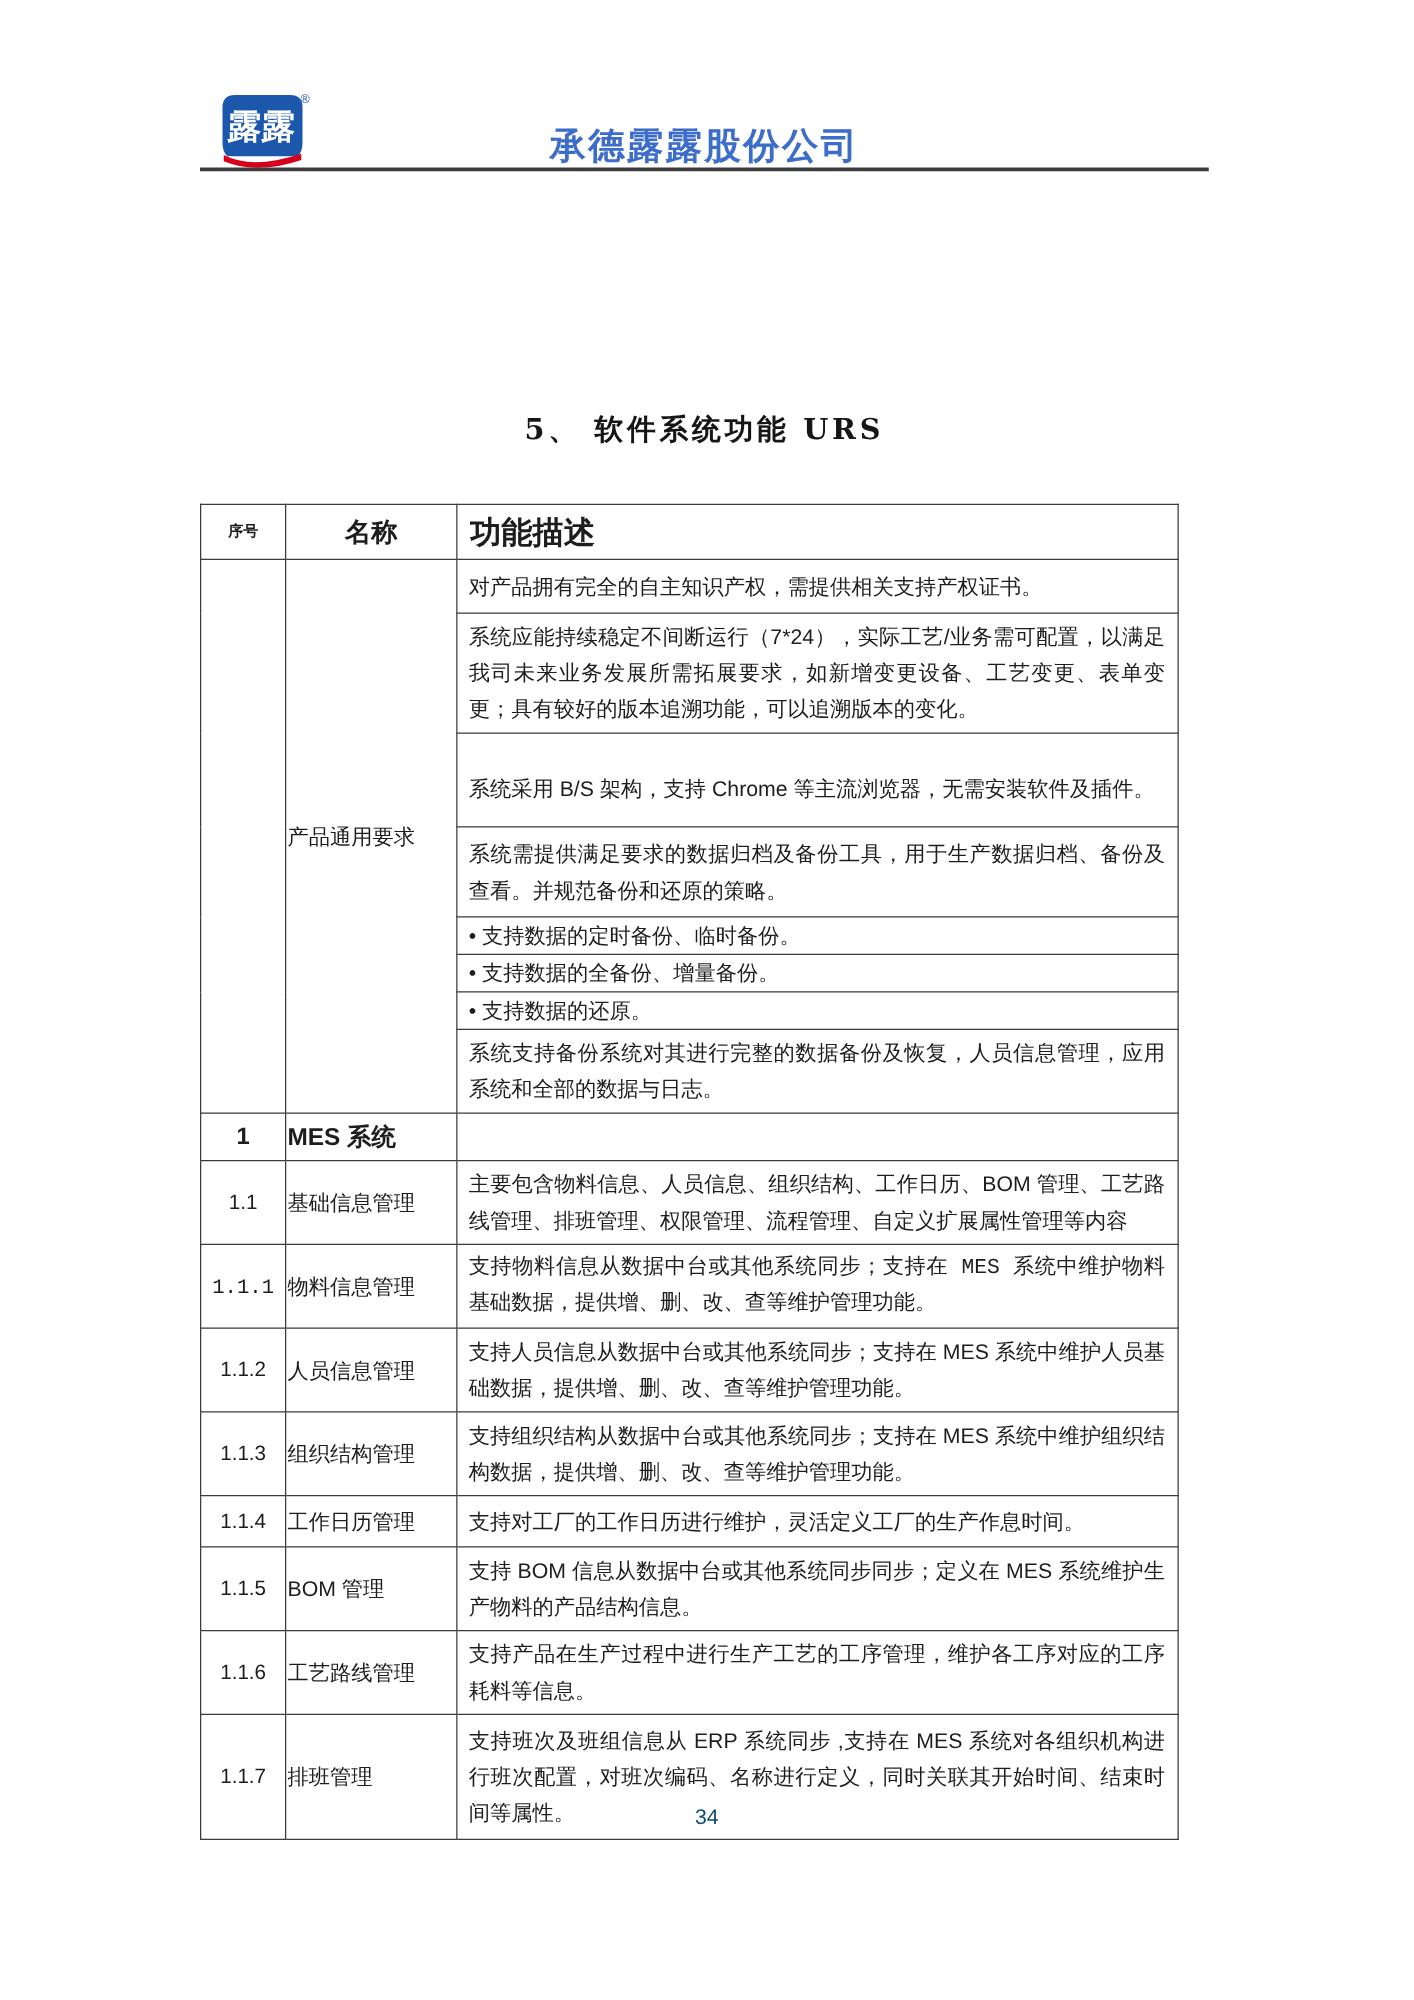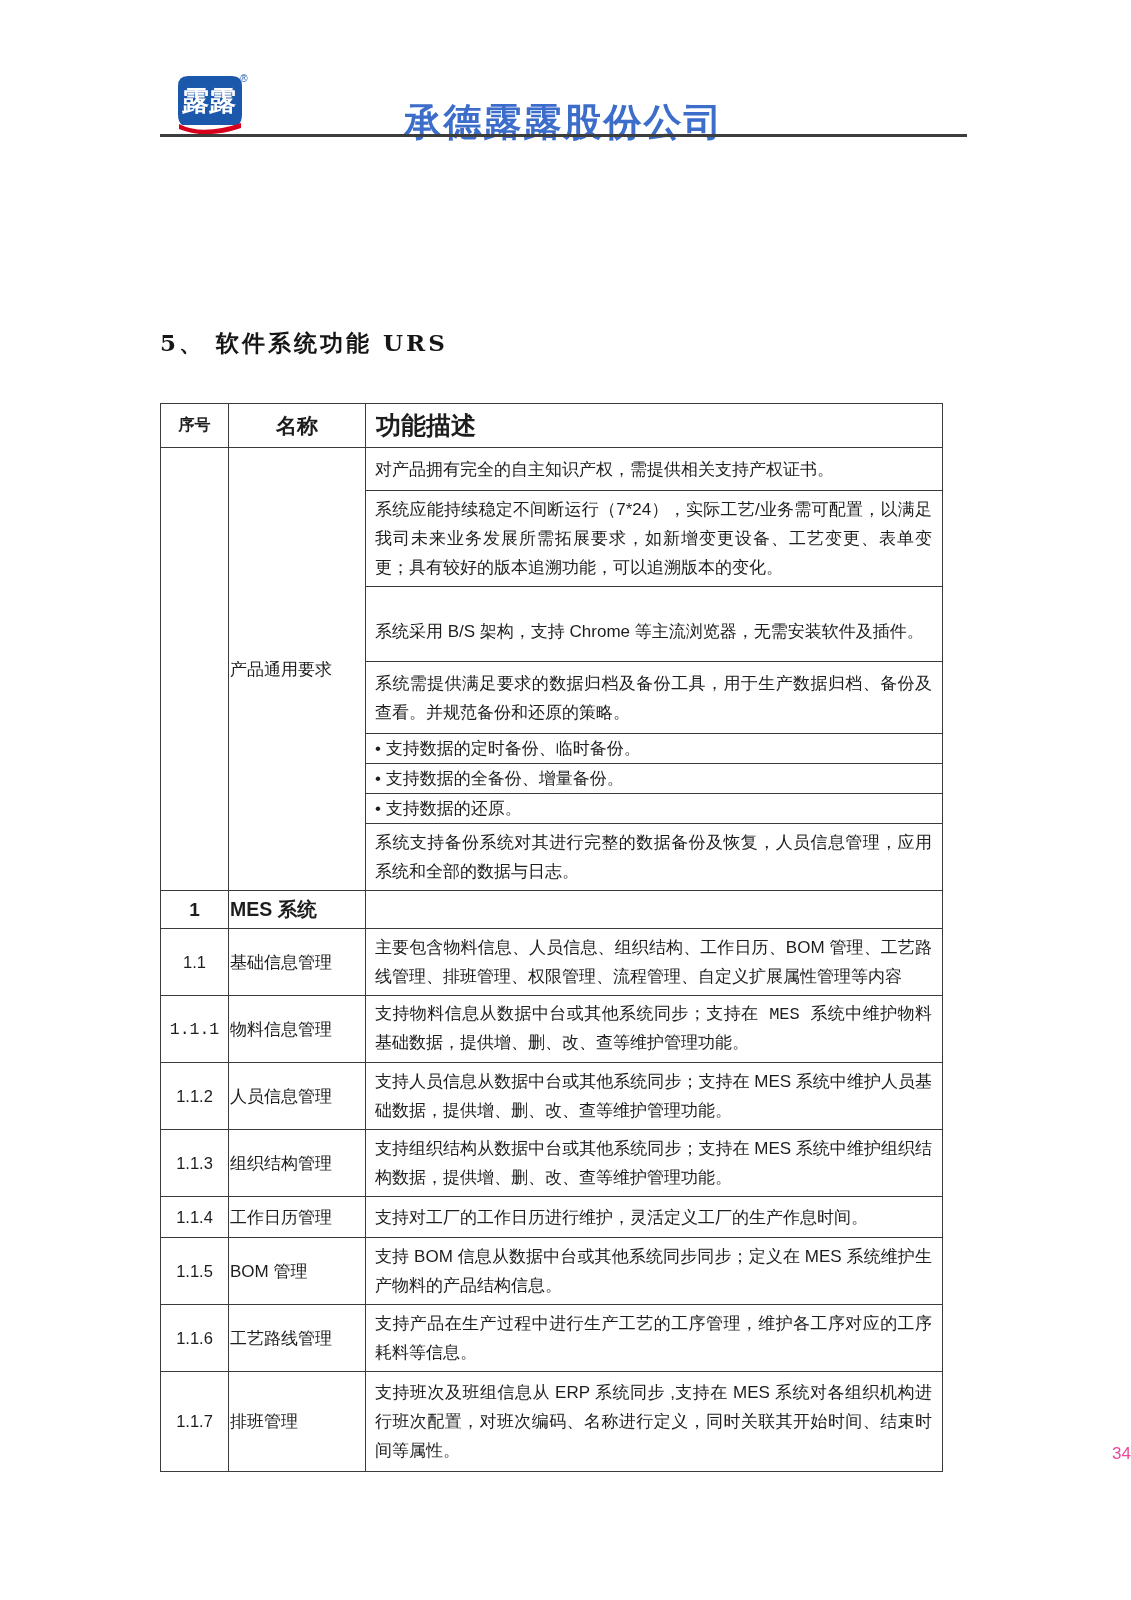--- a/index.html
+++ b/index.html
@@ -8,65 +8,65 @@
     background:#ffffff;
     position:relative;
     font-family:"Liberation Sans",sans-serif;
     color:#1d1d1d;
     overflow:hidden;
   }
   
   .logo{position:absolute;left:172px;top:72px;width:78px;height:74px;}
   .company{
     position:absolute;left:160px;top:97px;width:807px;
-    text-align:center;font-size:38px;font-weight:bold;
+    text-align:center;font-size:29px;font-weight:bold;
     color:#3d6dcb;letter-spacing:2px;
   }
   .header-rule{
     position:absolute;left:160px;top:134px;width:807px;height:3px;
     background:#3d3d3d;
   }
   
   .doc-title{
     position:absolute;left:160px;top:328px;width:807px;
-    text-align:left;
+    text-align:center;
     font-family:"DejaVu Serif","Liberation Serif",serif;
     font-size:23px;font-weight:600;color:#161616;letter-spacing:3px;
   }
   
   .urs-table{
     position:absolute;left:160px;top:403px;width:783px;
     border-collapse:collapse;table-layout:fixed;
     font-family:"Liberation Sans",sans-serif;color:#1d1d1d;
   }
   .urs-table col.c1{width:68px;}
   .urs-table col.c2{width:137px;}
   .urs-table th,.urs-table td{
     border:1.6px solid #3b3b3b;
     vertical-align:middle;
     overflow:hidden;
   }
-  .th-seq{font-size:16px;font-weight:bold;text-align:center;}
+  .th-seq{font-size:12px;font-weight:bold;text-align:center;}
   .th-name{font-size:21px;font-weight:bold;text-align:center;}
   .th-desc{font-size:25px;font-weight:bold;text-align:left;padding-left:10px;}
   .c-seq{text-align:center;font-size:16.5px;}
   .c-name{text-align:left;font-size:17px;}
   .c-desc{
     font-size:17px;line-height:29px;
     padding:4px 10px 4px 9px;
     text-align:justify;
   }
   tr.compact .c-desc{padding-top:0;padding-bottom:0;}
   tr.spacious .c-desc{padding-top:30px;padding-bottom:15px;}
   tr.sec-row .c-seq{font-size:19px;font-weight:bold;}
   tr.sec-row .c-name{font-size:19.5px;font-weight:bold;}
   
   .page-num{
     position:absolute;left:0;top:1444px;width:1131px;
-    text-align:right;font-size:17px;color:#ec4899;
+    text-align:center;font-size:17px;color:#0c4a6e;
   }
 </style>
 </head>
 <body>
 
 <div class="logo">
   <svg width="78" height="74" viewBox="0 0 78 74">
     <path d="M6 14 Q6 4 16 4 H60 Q70 4 70 14 V42 Q70 50 66 53 L10 53 Q6 50 6 42 Z" fill="#1b57ab"></path>
     <text x="37" y="38" text-anchor="middle" font-size="27" font-weight="bold" fill="#ffffff" font-family="'DejaVu Sans',sans-serif">露露</text>
     <path d="M7 52 Q30 64 69 51 L69 56 Q34 68 7 57 Z" fill="#d6001c"></path>

